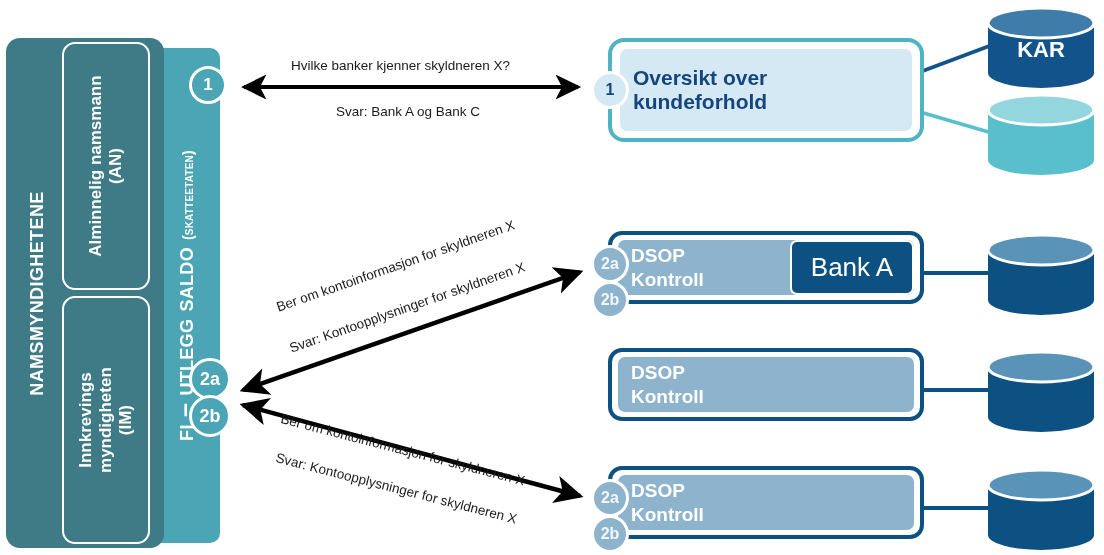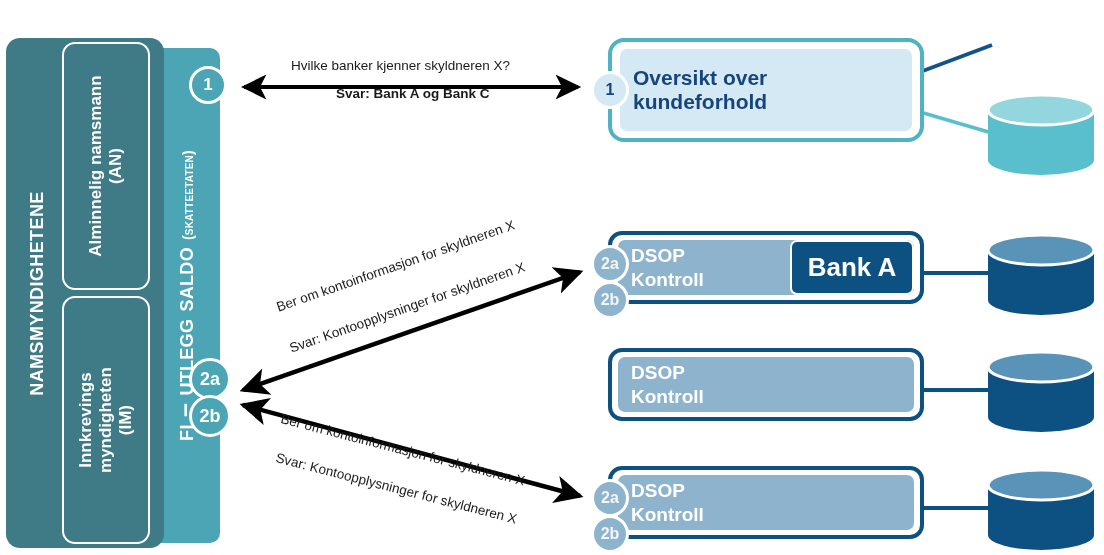--- a/index.html
+++ b/index.html
@@ -264,21 +264,21 @@
     flex: 1;
     background: #0d5183;
     border-radius: 7px;
     border: 2.5px solid #ffffff;
     box-sizing: border-box;
     display: flex;
     align-items: center;
     justify-content: center;
     color: #ffffff;
     font-size: 26px;
-    font-weight: bold;
+    font-weight: normal;
   }
   .bank-step {
     position: absolute;
     width: 38px;
     height: 38px;
     border-radius: 50%;
     background: #8eb3cd;
     border: 3px solid #ffffff;
     box-sizing: border-box;
     display: flex;
@@ -382,40 +382,47 @@
         <span class="fi-sub">(Skatteetaten)</span>
       </div>
     </div>
   </div>
 
   <div class="step-circle sc-1">1</div>
   <div class="step-circle sc-2a">2a</div>
   <div class="step-circle sc-2b">2b</div>
 
   <div class="arrow-label" style="left:291px; top:58px;">Hvilke banker kjenner skyldneren X?</div>
-  <div class="arrow-label" style="left:336px; top:86px;font-weight:bold;">Svar: Bank A og Bank C</div>
+  <div class="arrow-label" style="left:336px; top:104px;">Svar: Bank A og Bank C</div>
 
   <div class="arrow-label" style="left:277px; top:300px; transform: rotate(-19.3deg); transform-origin: left center;">Ber om kontoinformasjon for skyldneren X</div>
   <div class="arrow-label" style="left:290px; top:341px; transform: rotate(-19.3deg); transform-origin: left center;">Svar: Kontoopplysninger for skyldneren X</div>
 
   <div class="arrow-label" style="left:281px; top:411px; transform: rotate(14.4deg); transform-origin: left center;">Ber om kontoinformasjon for skyldneren X</div>
   <div class="arrow-label" style="left:276px; top:450px; transform: rotate(14.4deg); transform-origin: left center;">Svar: Kontoopplysninger for skyldneren X</div>
 
   <div class="bits-step">1</div>
   <div class="bits-outer">
     <div class="bits-inner">
       <div class="bits-text">
         <div>
           <div>Oversikt over</div>
           <div>kundeforhold</div>
         </div>
       </div>
     </div>
   </div>
 
+  <div class="cyl" style="left:986px; top:6px; width:110px; height:84px;">
+    <svg width="110" height="84" viewBox="0 0 110 84">
+      <path d="M2,17 L2,67 A53,15 0 0 0 108,67 L108,17 Z" fill="#12538c"></path>
+      <ellipse cx="55" cy="17" rx="53" ry="15" fill="#3f7ca9" stroke="#ffffff" stroke-width="3"></ellipse>
+    </svg>
+    <div class="cyl-label">KAR</div>
+  </div>
 
   <div class="cyl" style="left:986px; top:93px; width:110px; height:84px;">
     <svg width="110" height="84" viewBox="0 0 110 84">
       <path d="M2,17 L2,67 A53,15 0 0 0 108,67 L108,17 Z" fill="#59bfcd"></path>
       <ellipse cx="55" cy="17" rx="53" ry="15" fill="#93d6de" stroke="#ffffff" stroke-width="3"></ellipse>
     </svg>
   </div>
 
   <div class="bank-step" style="left:591px; top:245px;">2a</div>
   <div class="bank-step" style="left:591px; top:281px;">2b</div>

